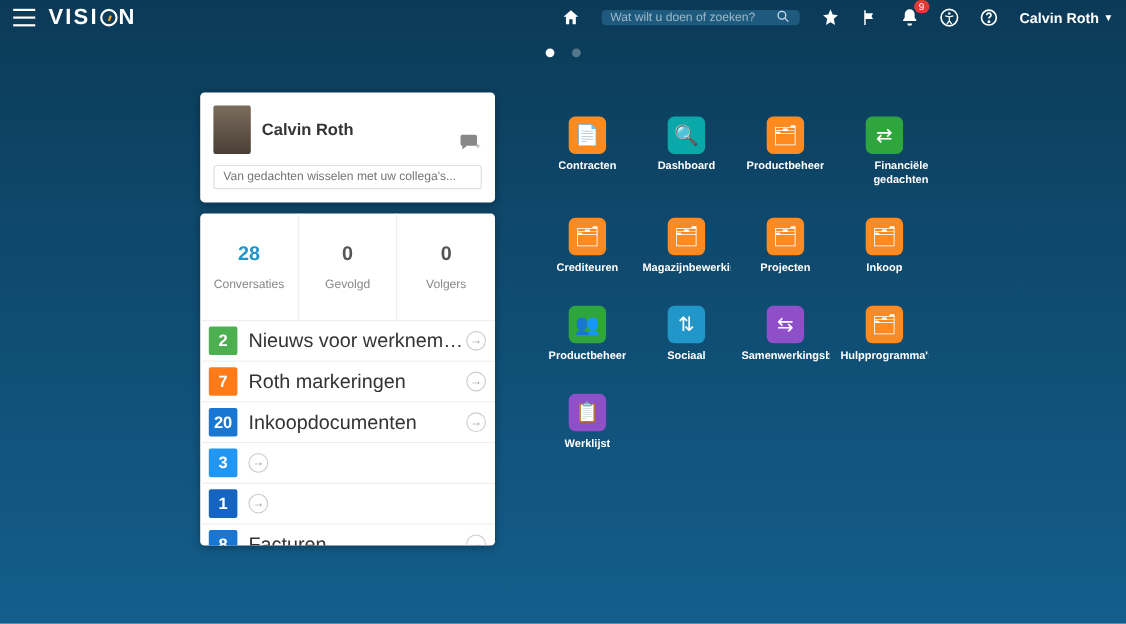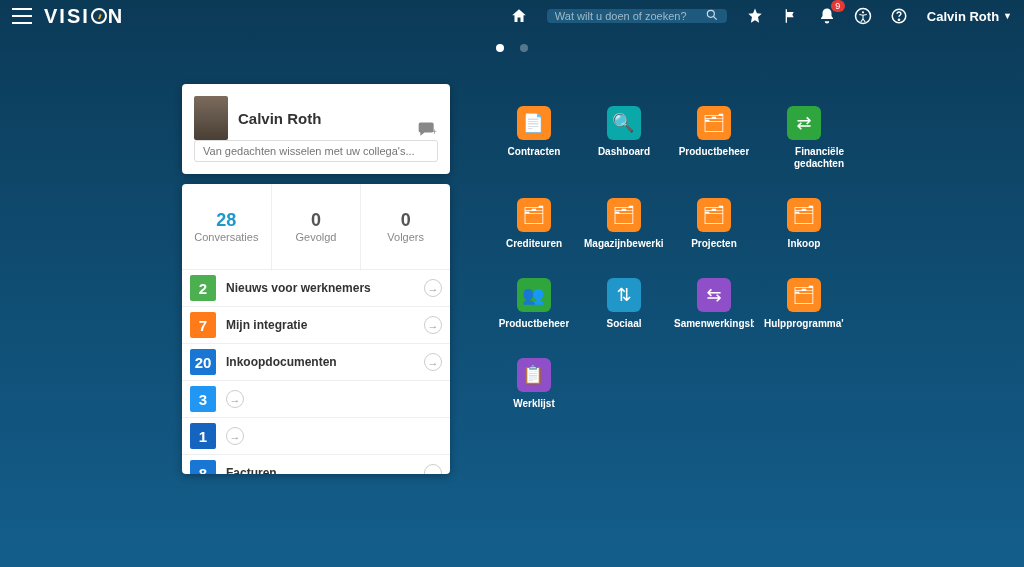--- a/index.html
+++ b/index.html
@@ -177,21 +177,21 @@
     color: #333;
   }
   .speech-icon {
     position: absolute;
     top: 36px;
     right: 12px;
     color: #888;
     font-size: 18px;
   }
   .status-input {
-    margin-top: 0;
+    margin-top: 10px;
   }
   .status-input input {
     width: 100%;
     border: 1px solid #ddd;
     border-radius: 3px;
     padding: 4px 8px;
     font-size: 11px;
     color: #999;
     outline: none;
   }
@@ -221,20 +221,21 @@
     font-weight: bold;
     color: #2196c9;
   }
   .stat-cell:nth-child(2) .stat-num,
   .stat-cell:nth-child(3) .stat-num {
     color: #555;
   }
   .stat-label {
     font-size: 11px;
     color: #888;
+    margin-top: 12px;
   }
   .list-wrap {
     height: 204px;
     overflow-y: scroll;
   }
   .list-row {
     display: flex;
     align-items: center;
     border-bottom: 1px solid #eee;
     padding: 5px 8px;
@@ -247,22 +248,22 @@
     align-items: center;
     justify-content: center;
     color: #fff;
     font-weight: bold;
     font-size: 15px;
     margin-right: 10px;
     border-radius: 2px;
   }
   .list-label {
     flex: 1;
-    font-size: 12px;
-    font-weight: bold;
+    font-size: 18px;
+    font-weight: normal;
     color: #333;
     white-space: nowrap;
     overflow: hidden;
     text-overflow: ellipsis;
   }
   .list-arrow {
     color: #999;
     width: 18px;
     height: 18px;
     border: 1px solid #ccc;
@@ -438,21 +439,21 @@
       </div>
     </div>
     <div class="list-wrap" id="item-list">
         <div class="list-row">
           <div class="list-badge c-green">2</div>
           <div class="list-label">Nieuws voor werknemers</div>
           <div class="list-arrow">→</div>
         </div>
         <div class="list-row">
           <div class="list-badge c-orange">7</div>
-          <div class="list-label">Mijn integratie</div>
+          <div class="list-label">Roth markeringen</div>
           <div class="list-arrow">→</div>
         </div>
         <div class="list-row">
           <div class="list-badge c-blue">20</div>
           <div class="list-label">Inkoopdocumenten</div>
           <div class="list-arrow">→</div>
         </div>
         <div class="list-row">
           <div class="list-badge c-blue2">3</div>
           <div class="list-arrow">→</div>

